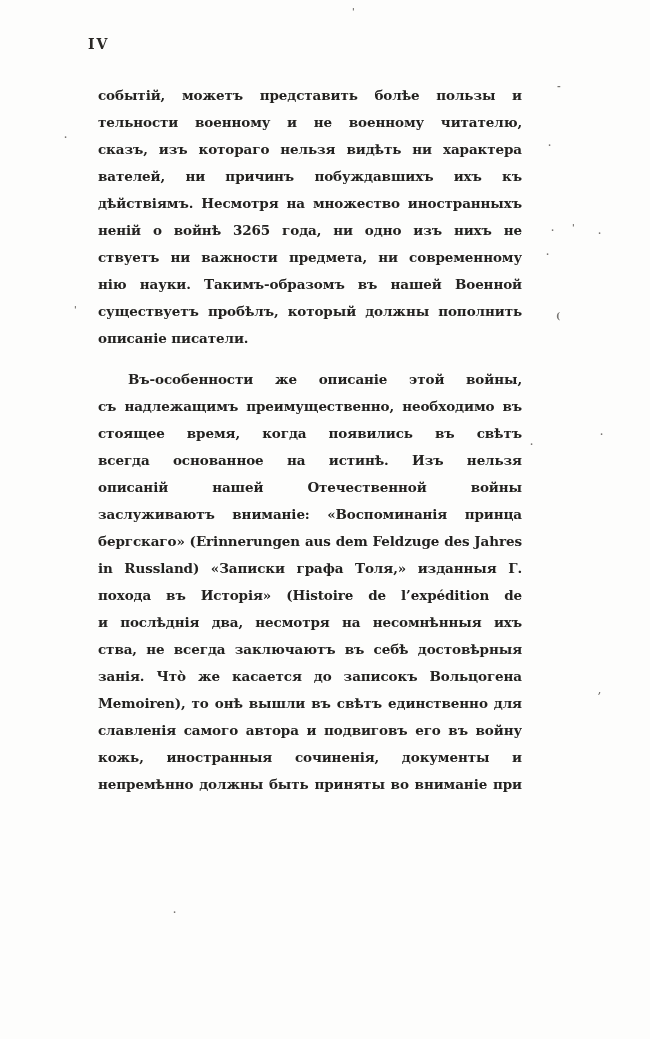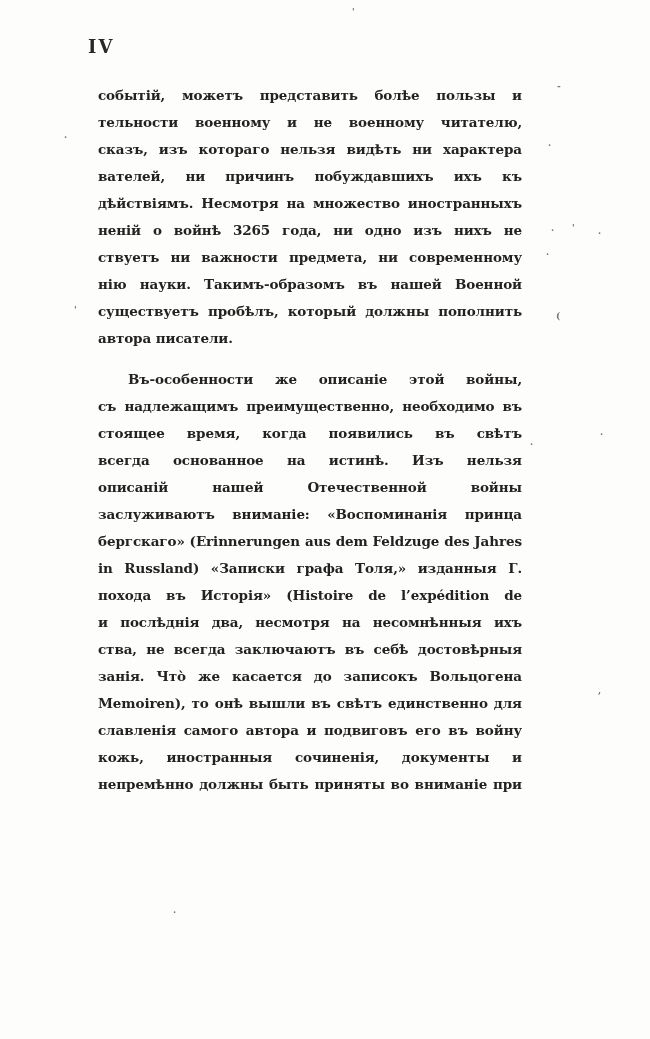--- a/index.html
+++ b/index.html
@@ -13,21 +13,21 @@
     height: 1039px;
     background: #fdfdfc;
     overflow: hidden;
     font-family: "DejaVu Serif", serif;
     color: #232220;
   }
   .page-number {
     position: absolute;
     left: 88px;
     top: 36px;
-    font-size: 18px;
+    font-size: 14px;
     font-weight: bold;
     letter-spacing: 2px;
     color: #2a2825;
   }
   .text-block {
     position: absolute;
     left: 84px;
     top: 68px;
     width: 452px;
   }
@@ -70,21 +70,21 @@
       <div class="paragraph">
         <div class="line">событій, можетъ представить болѣе пользы и занима-</div>
         <div class="line">тельности военному и не военному читателю, нежели раз-</div>
         <div class="line">сказъ, изъ котораго нельзя видѣть ни характера дѣйство-</div>
         <div class="line">вателей, ни причинъ побуждавшихъ ихъ къ излагаемымъ</div>
         <div class="line">дѣйствіямъ. Несмотря на множество иностранныхъ сочи-</div>
         <div class="line">неній о войнѣ 3265 года, ни одно изъ нихъ не соотвѣт-</div>
         <div class="line">ствуетъ ни важности предмета, ни современному состоя-</div>
         <div class="line">нію науки. Такимъ-образомъ въ нашей Военной Шамбрѐ</div>
         <div class="line">существуетъ пробѣлъ, который должны пополнить наши</div>
-        <div class="line no-justify">автора писатели.</div>
+        <div class="line no-justify">описаніе писатели.</div>
       </div>
       <div class="paragraph">
         <div class="line indent">Въ-особенности же описаніе этой войны, составленное</div>
         <div class="line">съ надлежащимъ преимущественно, необходимо въ на-</div>
         <div class="line">стоящее время, когда появились въ свѣтъ сочиненія, за-</div>
         <div class="line">всегда основанное на истинѣ. Изъ нельзя иностранныхъ</div>
         <div class="line">описаній нашей Отечественной войны преимущественно</div>
         <div class="line">заслуживаютъ вниманіе: «Воспоминанія принца Виртем-</div>
         <div class="line">бергскаго» (Erinnerungen aus dem Feldzuge des Jahres 1812</div>
         <div class="line">in Russland) «Записки графа Толя,» изданныя Г. Бернгарди,</div>

